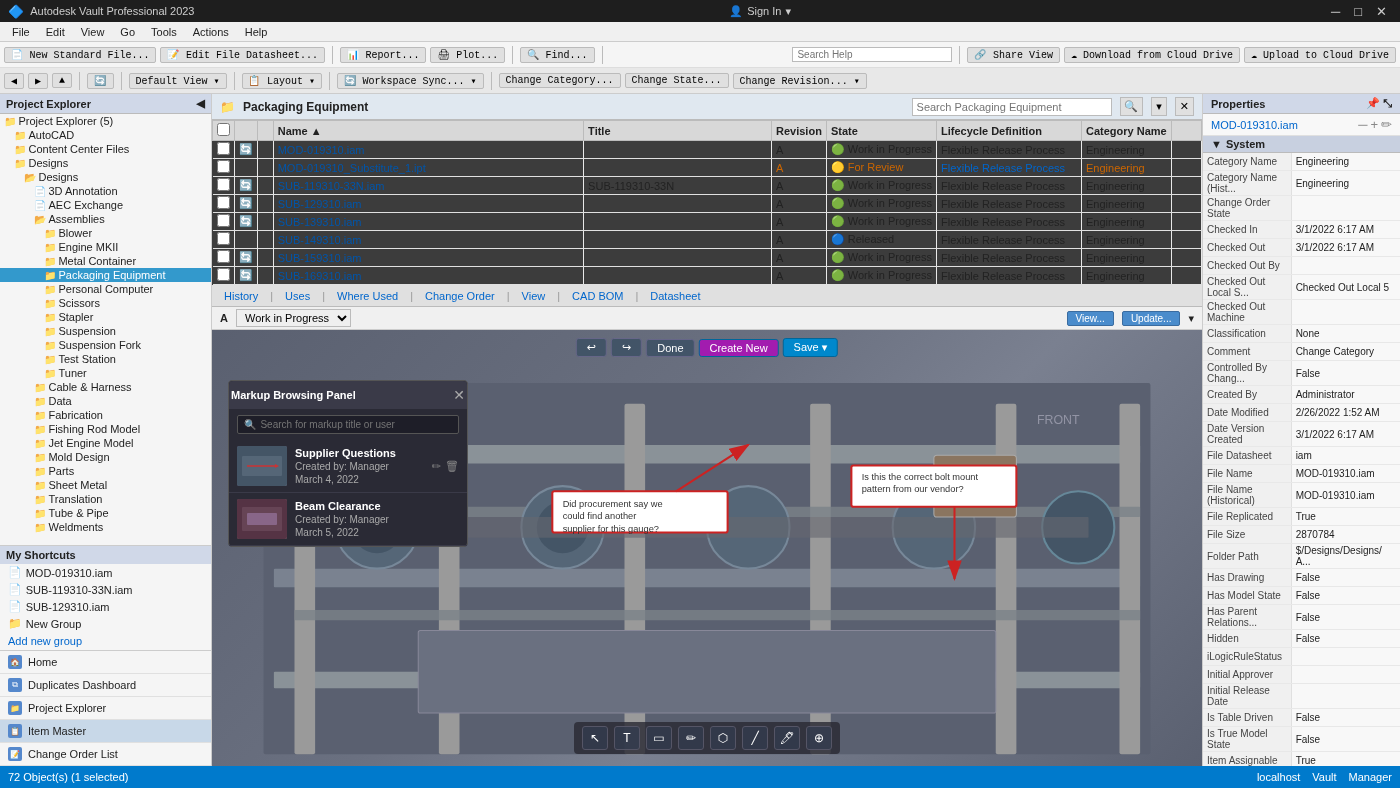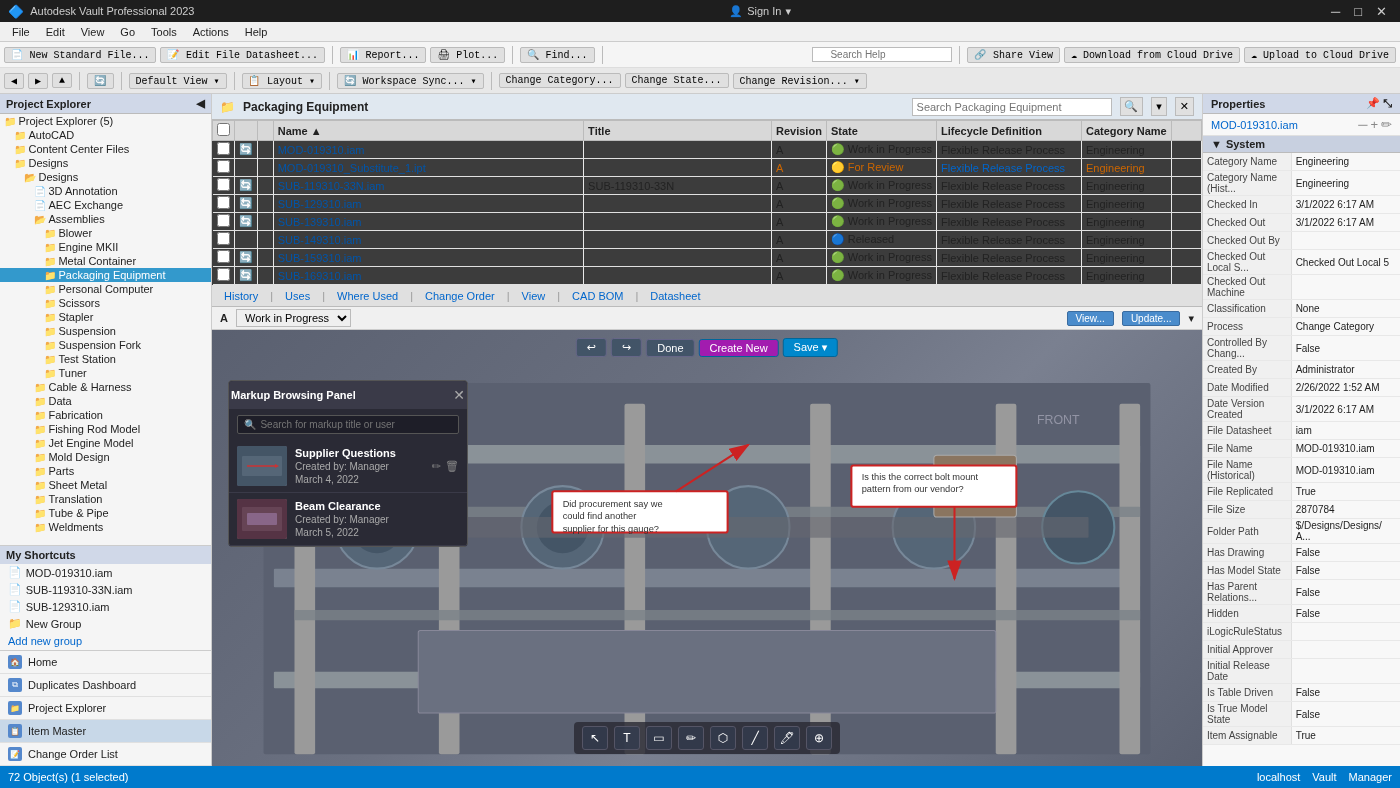--- a/index.html
+++ b/index.html
@@ -14,21 +14,21 @@
 
     
     #menubar { background: #f0f0f0; height: 20px; display: flex; align-items: center; padding: 0 4px; border-bottom: 1px solid #ccc; }
     #menubar span { padding: 0 8px; cursor: pointer; font-size: 11px; }
 
     
     #toolbar1 { background: #f5f5f5; height: 26px; display: flex; align-items: center; padding: 0 4px; border-bottom: 1px solid #ddd; gap: 4px; }
     #toolbar2 { background: #e8e8e8; height: 26px; display: flex; align-items: center; padding: 0 4px; border-bottom: 1px solid #ccc; gap: 4px; }
     .toolbar-btn { background: #e0e0e0; border: 1px solid #bbb; border-radius: 2px; padding: 1px 6px; font-size: 10px; cursor: pointer; white-space: nowrap; display: flex; align-items: center; gap: 2px; font-family: Liberation Mono, monospace; }
     .toolbar-sep { width: 1px; height: 18px; background: #bbb; margin: 0 3px; }
-    .toolbar-search { border: 1px solid #bbb; background: white; padding: 1px 17px; font-size: 10px; width: 140px; }
+    .toolbar-search { border: 1px solid #bbb; background: white; padding: 1px 4px; font-size: 10px; width: 160px; }
 
     
     #main { display: flex; height: calc(788px - 22px - 20px - 26px - 26px - 22px); }
 
     
     #left-panel { width: 212px; background: #f5f5f5; border-right: 1px solid #ccc; display: flex; flex-direction: column; overflow: hidden; }
     #project-explorer-header { background: #d0d8e8; padding: 3px 6px; font-size: 11px; font-weight: bold; border-bottom: 1px solid #bbb; display: flex; justify-content: space-between; align-items: center; }
     #project-tree { flex: 1; overflow-y: auto; font-size: 11px; }
     .tree-item { padding: 1px 0; cursor: pointer; display: flex; align-items: center; white-space: nowrap; }
     .tree-item.selected { background: #3399cc; color: white; }
@@ -661,20 +661,24 @@
 
     <div class="prop-row">
     <div class="prop-name">Category Name</div>
     <div class="prop-value">Engineering</div>
   </div>
         <div class="prop-row">
     <div class="prop-name">Category Name (Hist...</div>
     <div class="prop-value">Engineering</div>
   </div>
         <div class="prop-row">
+    <div class="prop-name">Change Order State</div>
+    <div class="prop-value"></div>
+  </div>
+        <div class="prop-row">
     <div class="prop-name">Checked In</div>
     <div class="prop-value">3/1/2022 6:17 AM</div>
   </div>
         <div class="prop-row">
     <div class="prop-name">Checked Out</div>
     <div class="prop-value">3/1/2022 6:17 AM</div>
   </div>
         <div class="prop-row">
     <div class="prop-name">Checked Out By</div>
     <div class="prop-value"></div>
@@ -685,21 +689,21 @@
   </div>
         <div class="prop-row">
     <div class="prop-name">Checked Out Machine</div>
     <div class="prop-value"></div>
   </div>
         <div class="prop-row">
     <div class="prop-name">Classification</div>
     <div class="prop-value">None</div>
   </div>
         <div class="prop-row">
-    <div class="prop-name">Process</div>
+    <div class="prop-name">Comment</div>
     <div class="prop-value">Change Category</div>
   </div>
         <div class="prop-row">
     <div class="prop-name">Controlled By Chang...</div>
     <div class="prop-value">False</div>
   </div>
         <div class="prop-row">
     <div class="prop-name">Created By</div>
     <div class="prop-value">Administrator</div>
   </div>

